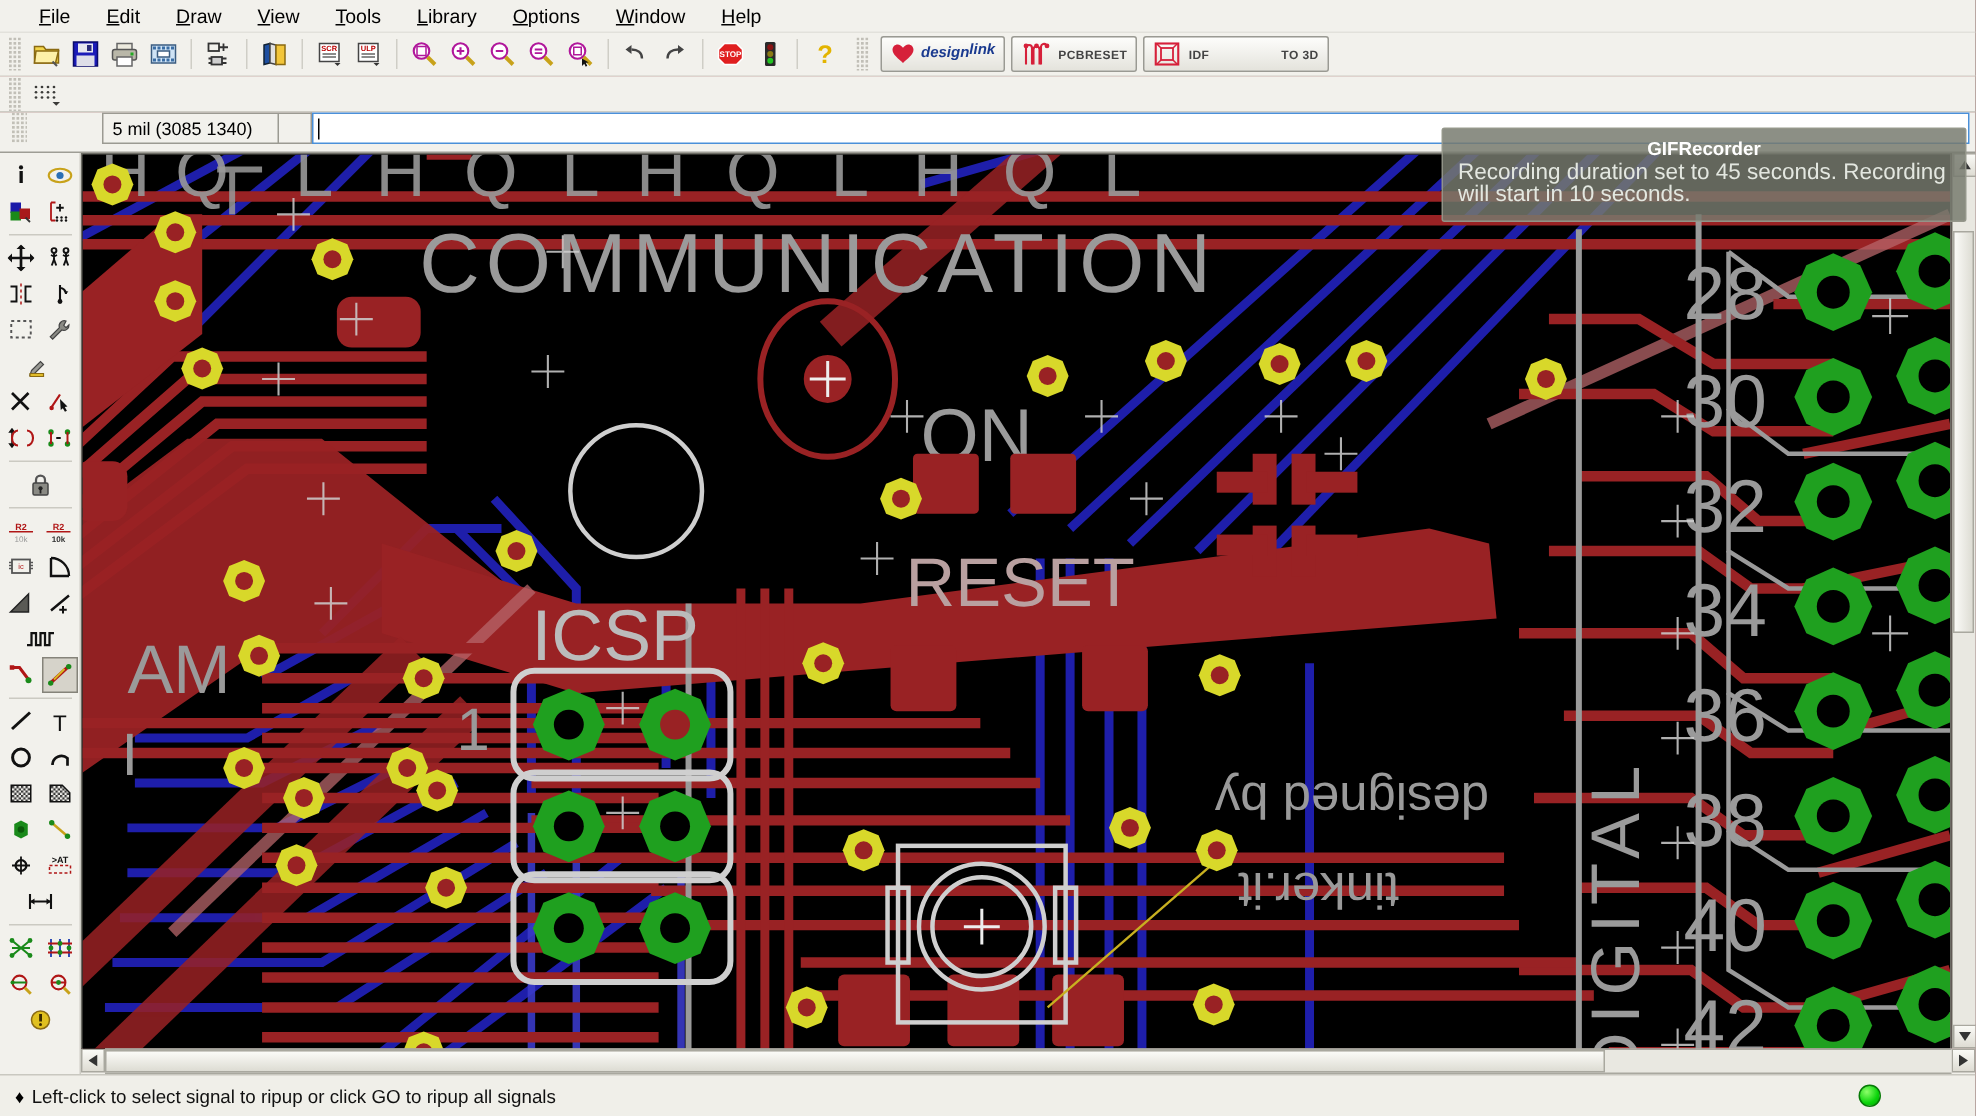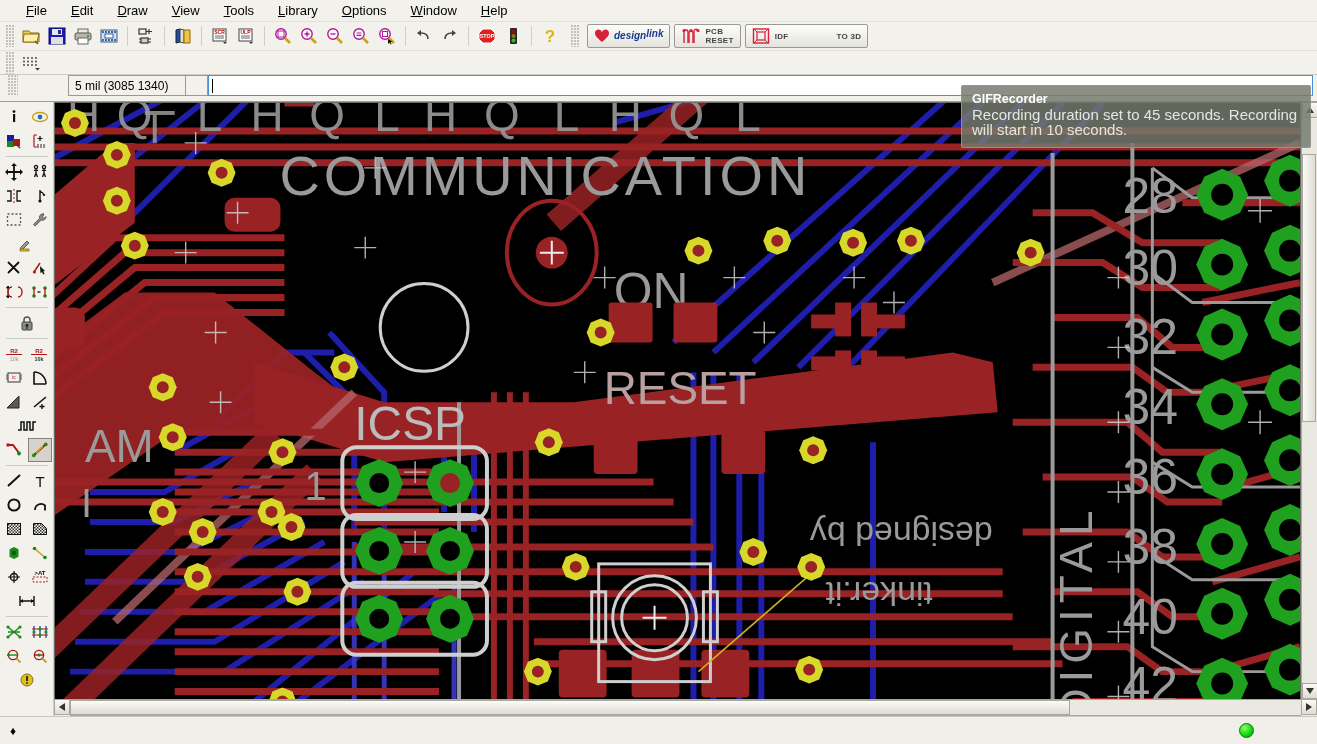--- a/index.html
+++ b/index.html
@@ -91,21 +91,21 @@
                font-size:12.5px; color:#111; }
   .stat-dot { color:#000; margin-right:5px; font-size:12px;}
   .greendot { width:15px; height:15px; border-radius:50%;
               background:radial-gradient(circle at 35% 30%, #8dff6a, #0ad40a 60%, #079a07);
               border:1px solid #067a06; margin-left:auto; margin-right:63px; }
 
   
   .toast { position:absolute; right:6px; top:85px; width:350px; padding:6px 10px 10px 10px;
            background:rgba(118,122,110,0.84); border:1px solid rgba(150,152,140,.9);
            border-radius:2px; color:#e9ece6; pointer-events:none; }
-  .toast-title { font-size:12.5px; font-weight:bold; color:#fff; margin-bottom:1px; }
+  .toast-title { font-size:12.5px; font-weight:bold; color:#fff; margin-bottom:1px;text-align:center; }
   .toast-body { font-size:15px; line-height:15px; color:#e3e7e0; }
 
   text { font-family:"Liberation Sans", sans-serif; }
 </style>
 </head>
 <body>
 
 <div class="app">
 
   <div class="menubar">
@@ -286,21 +286,21 @@
       <svg width="20" height="18" viewBox="0 0 20 18">
         <g stroke="#d6203a" stroke-width="1.4" fill="none">
           <path d="M3 16V5a2 2 0 014 0v11"></path>
             <path d="M8 16V6a2 2 0 014 0v10"></path>
           <path d="M13 16V4a2 2 0 013.5-1"></path>
         </g>
         <circle cx="3" cy="3.6" r="1.6" fill="#d6203a"></circle>
         <circle cx="10" cy="3.6" r="1.6" fill="#d6203a"></circle>
         <circle cx="17" cy="3.6" r="1.6" fill="#d6203a"></circle>
       </svg>
-      <div style="display:flex;flex-direction:column;align-items:flex-start;">
+      <div style="display:flex;align-items:flex-start;">
         <span class="lbl">PCB</span>
         <span class="lbl">RESET</span>
       </div>
     </div>
 
     <div class="bigbtn">
       <svg width="19" height="18" viewBox="0 0 19 18">
         <rect x="1.5" y="2" width="15" height="14" fill="none" stroke="#d6203a" stroke-width="1.4"></rect>
         <rect x="5" y="5" width="8" height="8" fill="none" stroke="#d6203a" stroke-width="1.2"></rect>
         <path d="M5 5l-3-3M13 5l3-3M5 13l-3 3M13 13l3 3" stroke="#d6203a" stroke-width="1"></path>
@@ -1260,20 +1260,21 @@
           <svg width="6" height="8" viewBox="0 0 6 8">
               <path d="M0 0l6 4-6 4z" fill="#333"></path>
             </svg>
         </div>
       </div>
     </div>
   </div>
 
   <div class="statusbar">
     <span class="stat-dot">♦</span>
+    <span>Left-click to select signal to ripup or click GO to ripup all signals</span>
     <span class="greendot"></span>
   </div>
 
   <div class="toast">
     <div class="toast-title">GIFRecorder</div>
     <div class="toast-body">Recording duration set to 45 seconds. Recording will start in 10 seconds.</div>
   </div>
 
 </div>
 

